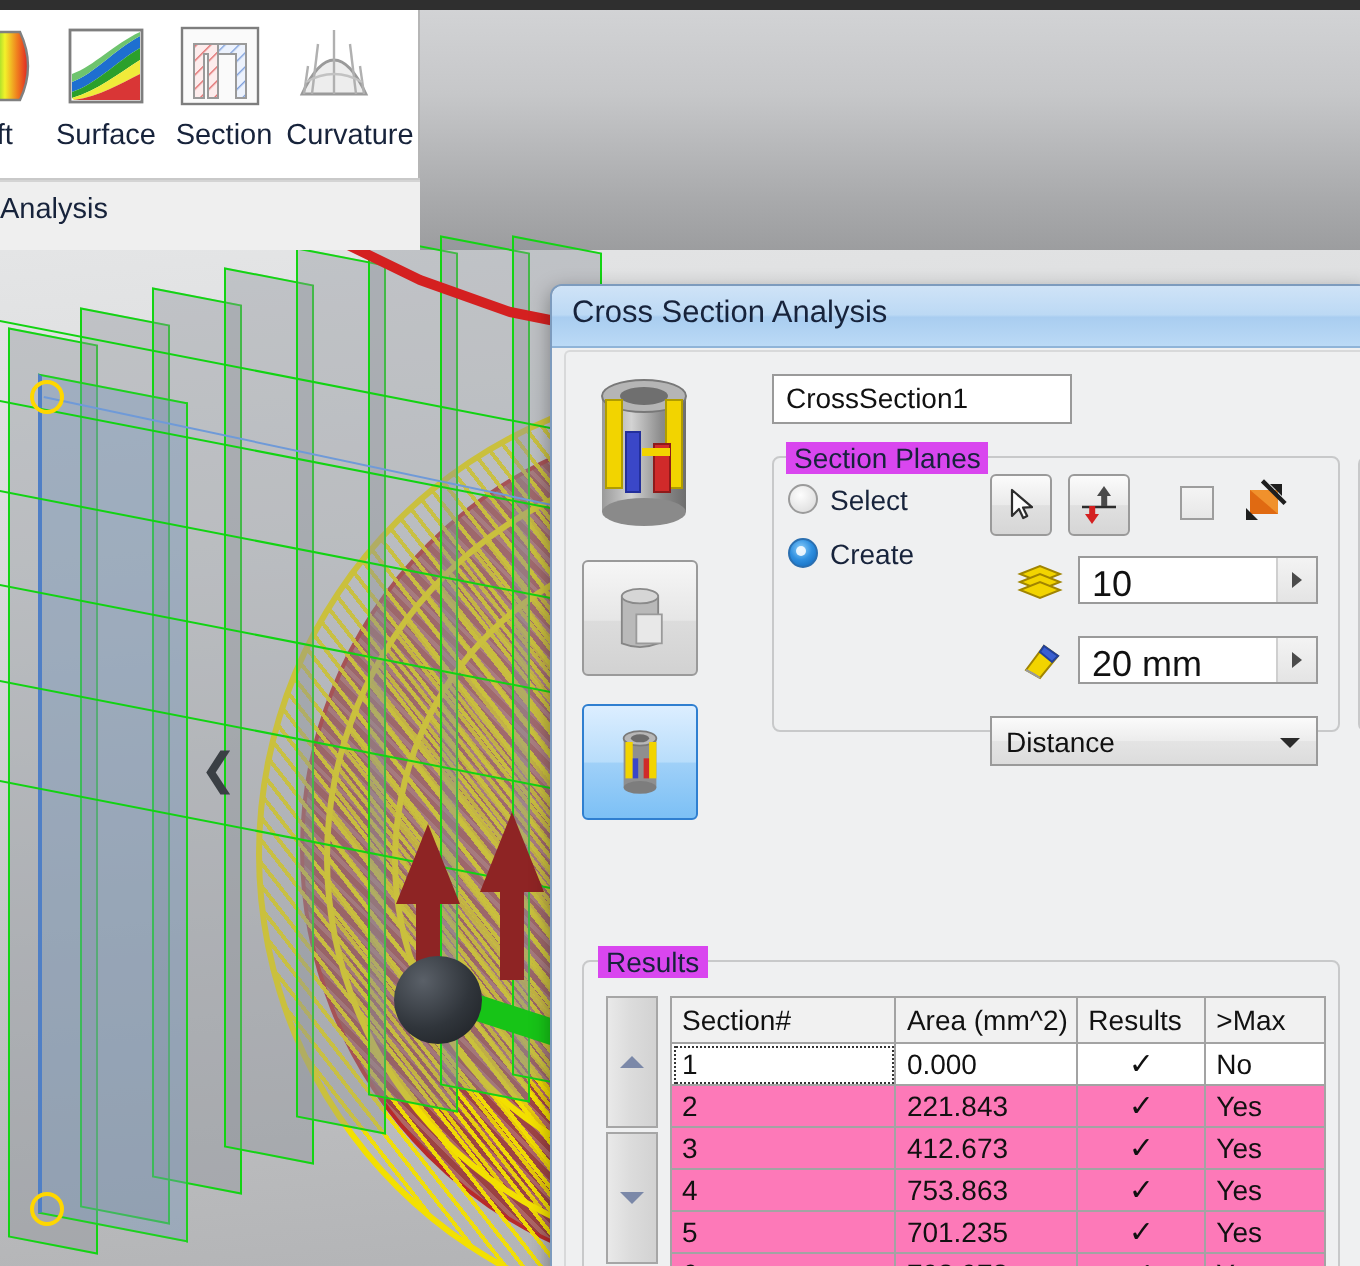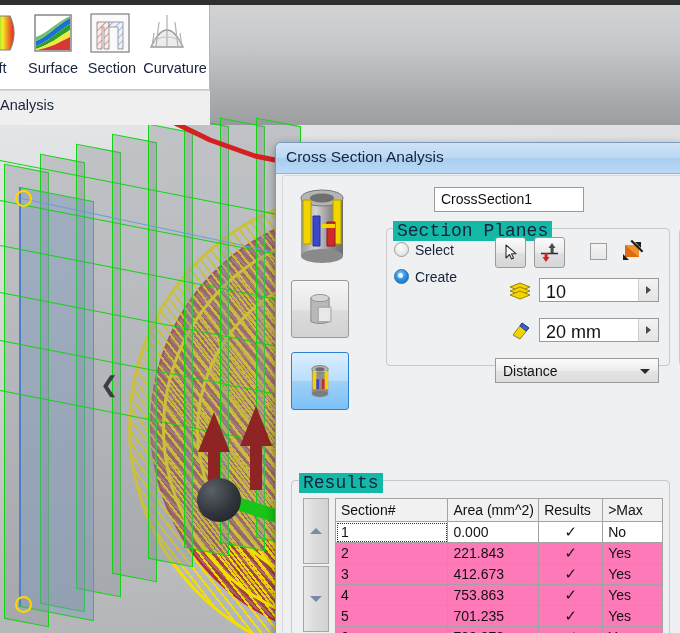--- a/index.html
+++ b/index.html
@@ -121,31 +121,31 @@
   }
   .thumb-btn.sel{
     border:1px solid #2f7fd0;
     background:linear-gradient(180deg,#dceeff 0%,#b8ddfb 50%,#9fd0f8 51%,#7cc0f5 100%);
   }
 
   
   .name-field{
     position:absolute;left:103px;top:11px;width:150px;height:25px;
     background:#fff;border:1px solid #9a9a9a;box-sizing:border-box;
-    font-size:14px;color:#111;padding:3px 0 0 6px;margin-left:48px;
+    font-size:14px;color:#111;padding:3px 0 0 6px;
   }
 
   
   .gbox{
     position:absolute;border:1px solid #c8c9ca;border-radius:4px;background:transparent;
     box-sizing:border-box;
   }
   .gbox-lbl{
-    position:absolute;font-size:18px;color:#17233b;background:#14b8a6;
-    padding:0 4px;white-space:nowrap;font-family:Liberation Mono, monospace;
+    position:absolute;font-size:14px;color:#17233b;background:#d946ef;
+    padding:0 4px;white-space:nowrap;
   }
 
   
   .radio{position:absolute;display:flex;gap:6px;}
   .radio .dot{
     width:15px;height:15px;border-radius:50%;box-sizing:border-box;
     border:1px solid #9b9b9b;
     background:radial-gradient(circle at 40% 35%,#fdfdfd 0%,#e3e3e3 70%,#d4d4d4 100%);
     position:relative;flex:0 0 auto;
   }

